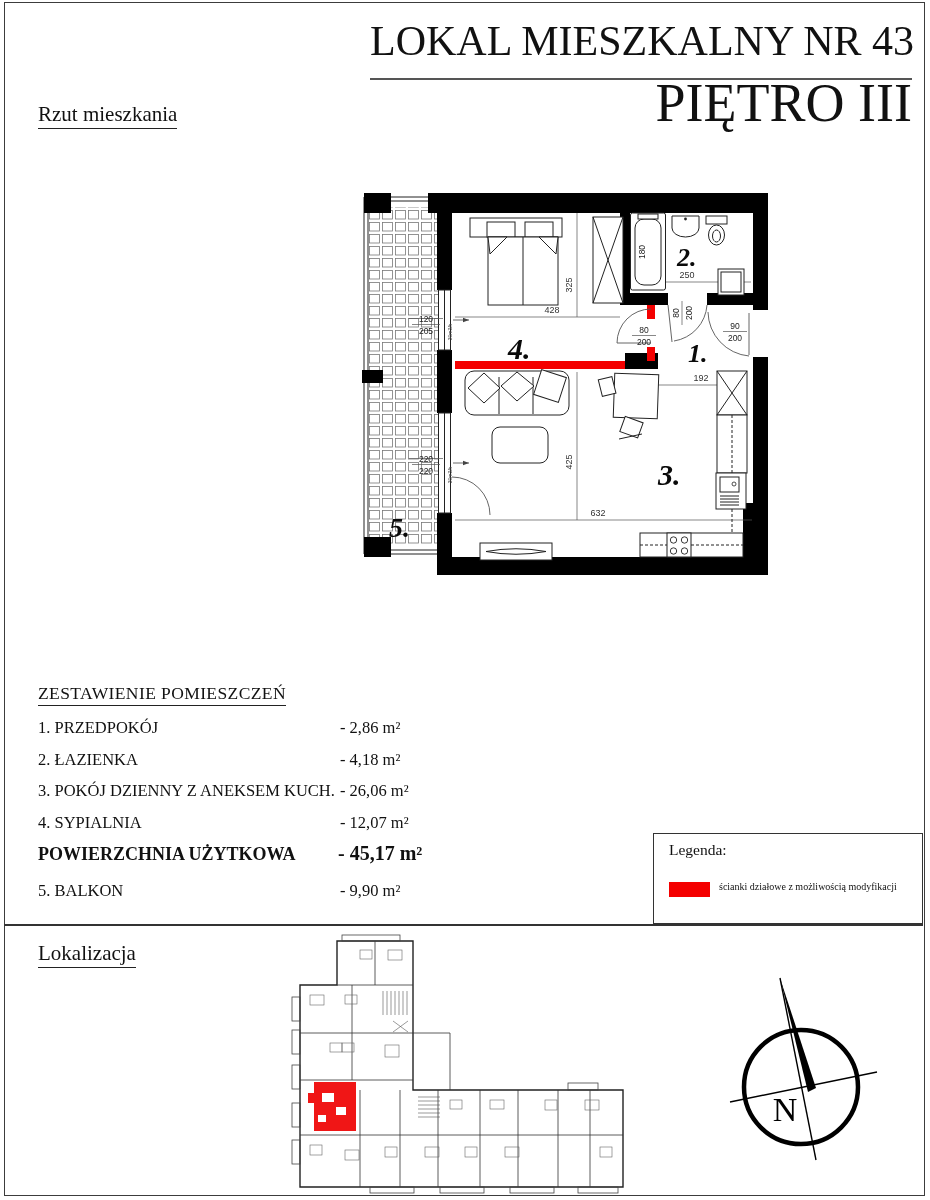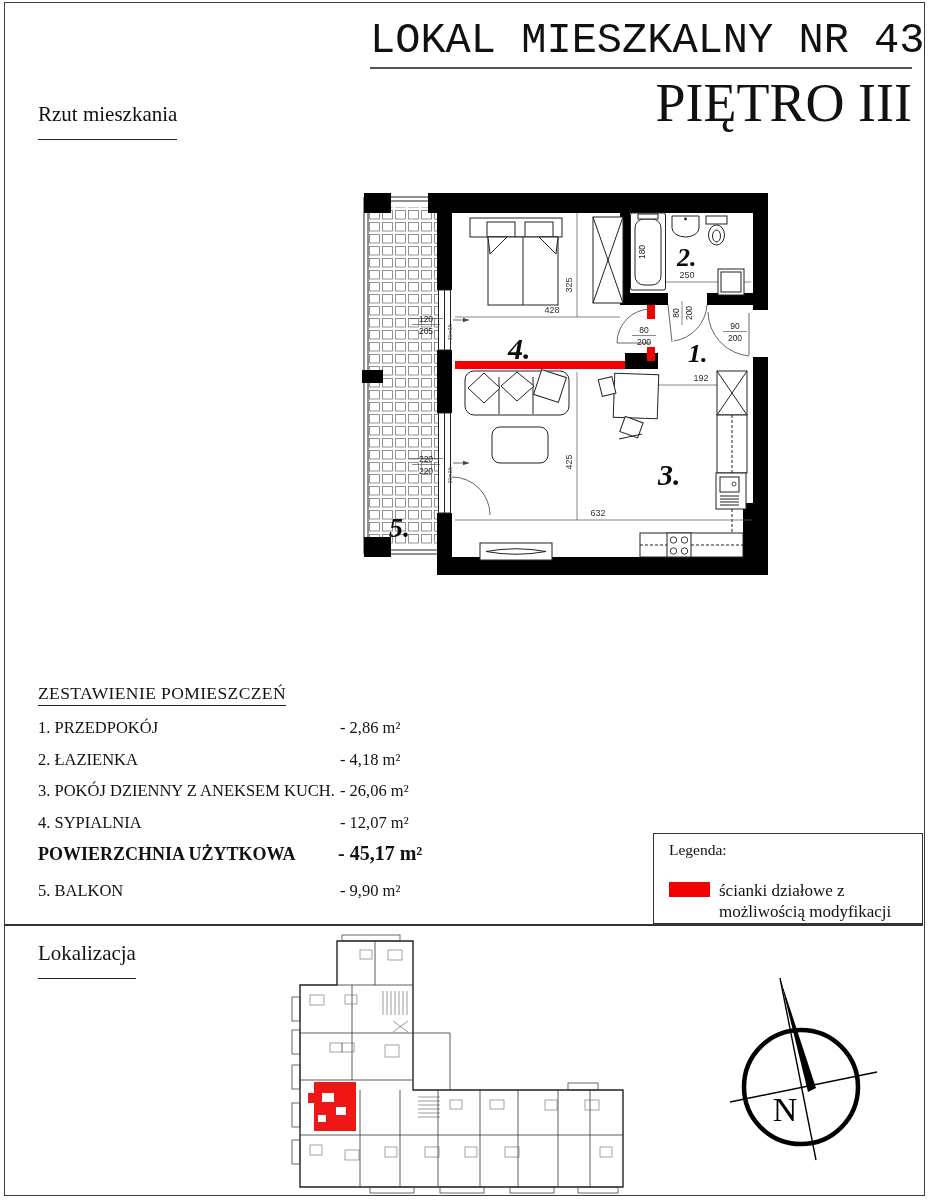--- a/index.html
+++ b/index.html
@@ -2,43 +2,43 @@
 <html><head>
 <meta charset="utf-8">
 <style>
   html,body{margin:0;padding:0;}
   body{width:930px;height:1200px;position:relative;background:#fff;
        font-family:"Liberation Serif","DejaVu Serif",serif;color:#111;overflow:hidden;}
   .frame{position:absolute;left:4px;top:2px;width:919px;height:1192px;
          border:1.6px solid #3c3c3c;pointer-events:none;}
   .abs{position:absolute;}
   .title1{left:370px;top:18px;width:542px;text-align:left;font-size:42px;line-height:1.1;
-          border-bottom:2px solid #555;padding-bottom:3px;white-space:nowrap;font-family:Liberation Mono, monospace;}
+          border-bottom:2px solid #555;padding-bottom:14px;white-space:nowrap;}
   .title2{left:370px;top:74px;width:542px;text-align:right;font-size:54px;line-height:1.1;}
-  .seclabel{font-size:21px;border-bottom:1.6px solid #222;padding-bottom:12px;display:inline-block;}
+  .seclabel{font-size:21px;border-bottom:1.6px solid #222;padding-bottom:1px;display:inline-block;}
   #plan-label{left:38px;top:102px;}
   #loc-label{left:38px;top:941px;}
   
   #rooms{left:38px;top:648px;width:450px;height:240px;margin-top:33px;}
   #rooms .heading{position:absolute;left:0;top:2px;font-size:17.5px;letter-spacing:.4px;
                   border-bottom:1.4px solid #222;padding-bottom:1px;}
   #rooms .trow{position:absolute;left:0;width:450px;font-size:16.5px;}
   #rooms .lbl{position:absolute;left:0;top:0;white-space:nowrap;text-align:center;}
   #rooms .val{position:absolute;left:302px;top:0;white-space:nowrap;}
   #rooms .total{font-weight:bold;font-size:18px;}
   #rooms .total .val{font-size:20px;left:300px;top:-2px;}
   
   #legend{left:653px;top:833px;width:270px;height:91px;border:1.5px solid #333;
           box-sizing:border-box;padding:7px 0 0 15px;font-style:normal;}
   #legend .ltitle{font-size:15.5px;margin-bottom:22px;}
   #legend .litem{display:flex;align-items:flex-start;margin-bottom:5px;}
   #legend .swatch{width:41px;height:15px;margin-right:9px;flex:0 0 auto;margin-top:1px;}
   #legend .sw-red{background:#f40000;}
   #legend .sw-black{background:#000;}
-  #legend .ltext{font-size:17px;line-height:1.22;width:195px;font-family:Liberation Serif, serif;}
+  #legend .ltext{font-size:10px;line-height:1.22;width:195px;font-family:Liberation Serif, serif;}
   #divider{left:4px;top:924px;width:919px;height:0;border-top:2px solid #333;}
   
   svg{position:absolute;overflow:visible;}
   svg text{font-family:"Liberation Sans","DejaVu Sans",sans-serif;}
   .w{fill:#000;stroke:none;}
   .rw{fill:#f40000;stroke:none;}
   .fl{fill:#fff;stroke:#222;stroke-width:1;}
   .ln{fill:none;stroke:#222;stroke-width:1;}
   .thin{fill:none;stroke:#444;stroke-width:.8;}
   .dimln{stroke:#555;stroke-width:.7;fill:none;}

